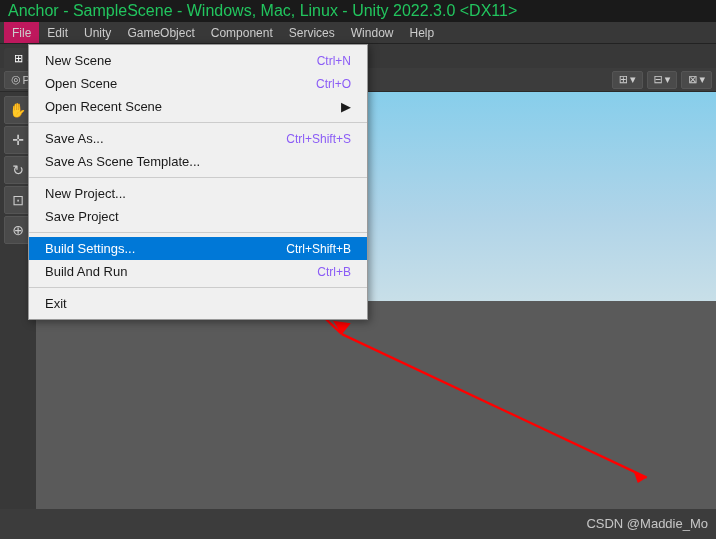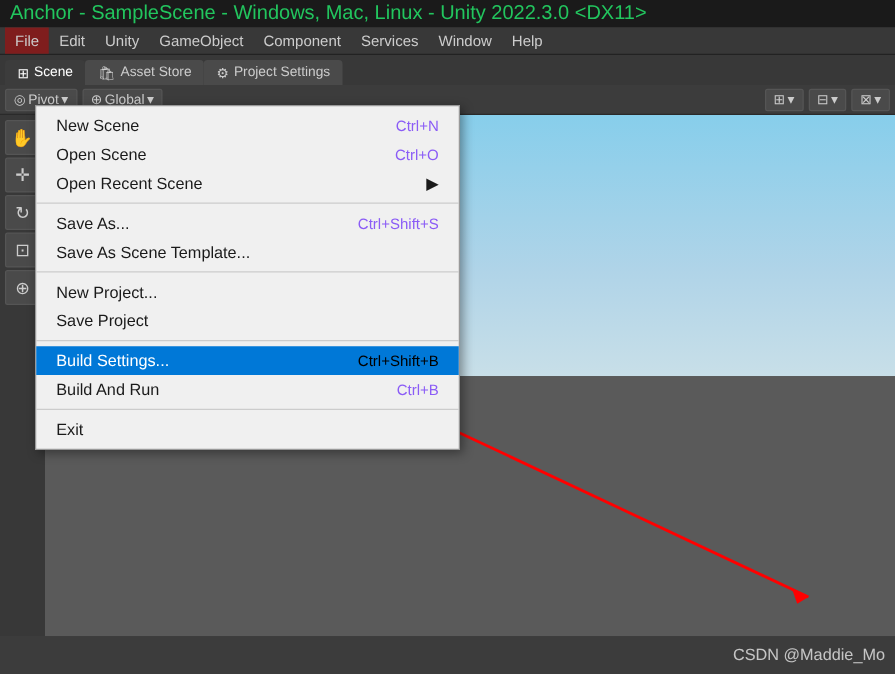--- a/index.html
+++ b/index.html
@@ -39,35 +39,34 @@
       font-size: 12px;
       cursor: pointer;
       height: 100%;
       display: flex;
       align-items: center;
     }
     .menu-item:hover, .menu-item.active {
       background: #4a4a4a;
     }
     .menu-item.active {
-      background: #7f1d1d;
+      background: #be185d;
     }
 
     
     #file-dropdown {
       position: absolute;
       top: 44px;
       left: 28px;
       width: 340px;
       background: #f0f0f0;
       border: 1px solid #999;
       box-shadow: 2px 2px 8px rgba(0,0,0,0.4);
       z-index: 100;
       padding: 4px 0;
-      margin-top: 40px;
     }
     .dropdown-item {
       display: flex;
       justify-content: space-between;
       align-items: center;
       padding: 4px 16px 4px 16px;
       color: #1a1a1a;
       font-size: 13px;
       cursor: pointer;
       white-space: nowrap;
@@ -80,21 +79,21 @@
       height: 1px;
       background: #ccc;
       margin: 4px 0;
     }
     .dropdown-item .shortcut {
       color: #8b5cf6;
       font-size: 12px;
       margin-left: 40px;
     }
     .dropdown-item.highlighted .shortcut {
-      color: #000000;
+      color: #ffffff;
     }
     .dropdown-item .arrow {
       margin-left: auto;
     }
 
     
     #main-content {
       display: flex;
       height: calc(539px - 22px - 22px - 30px);
     }

